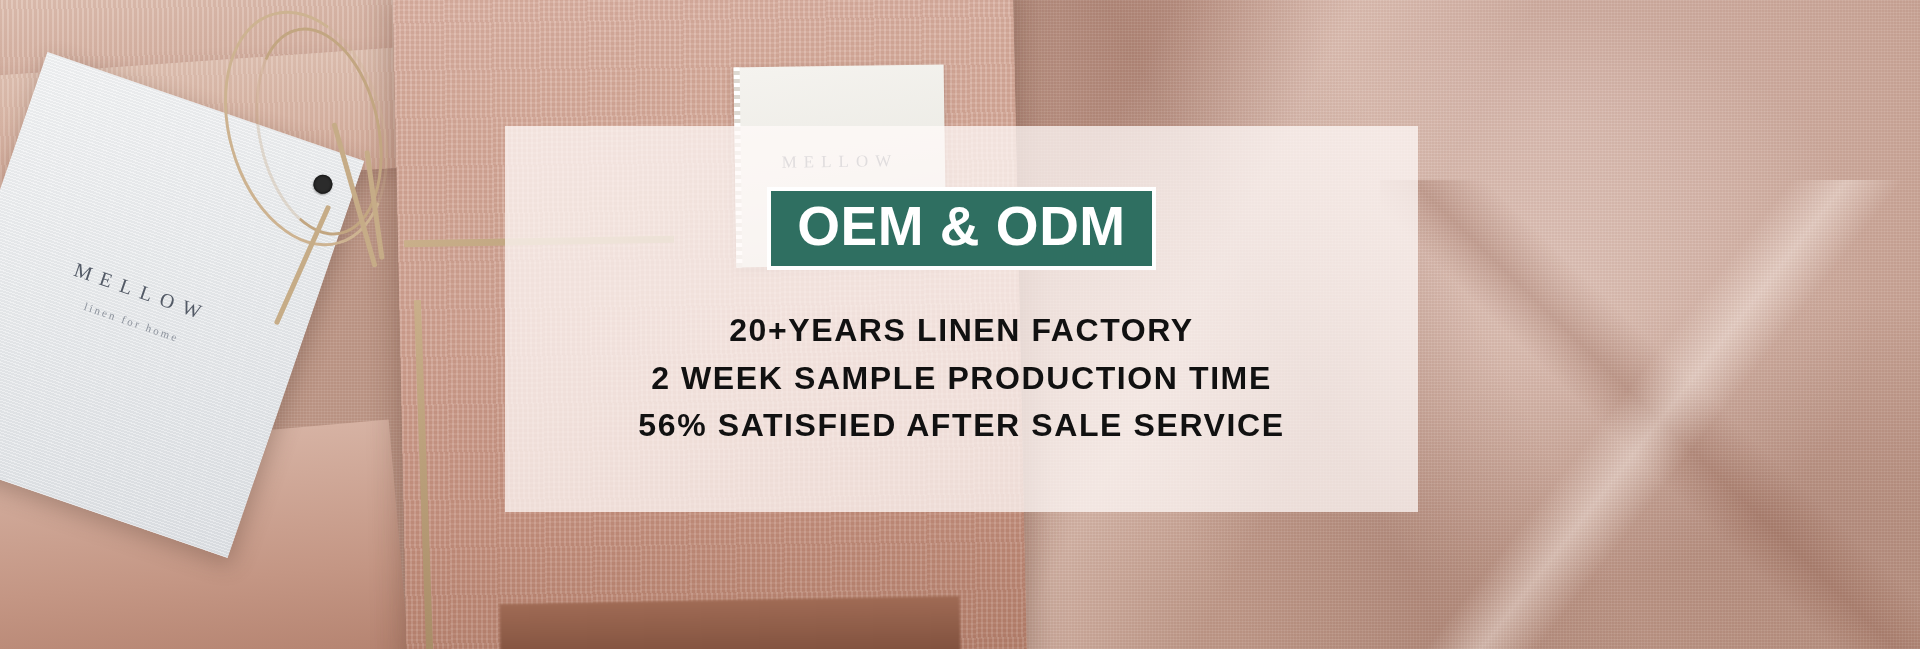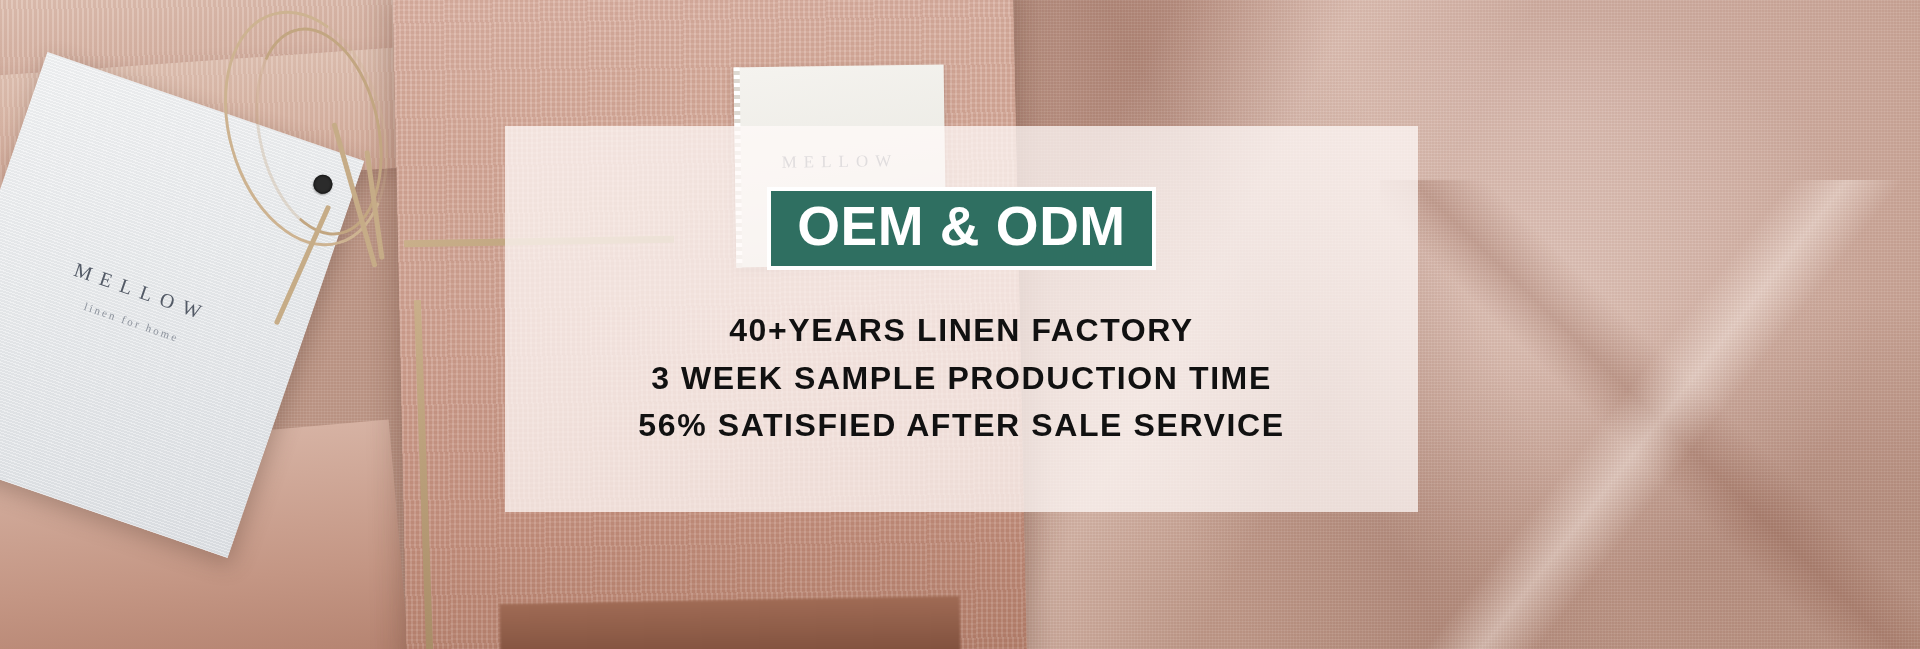--- a/index.html
+++ b/index.html
@@ -376,20 +376,20 @@
 
   <div class="overlay-panel"></div>
 
   <div class="content">
 
     <div class="headline-box">
       <span class="headline-text">OEM &amp; ODM</span>
     </div>
 
     <div class="bullets">
-      <div class="bullet">40+YEARS LINEN FACTORY</div>
-      <div class="bullet">3 WEEK SAMPLE PRODUCTION TIME</div>
+      <div class="bullet">20+YEARS LINEN FACTORY</div>
+      <div class="bullet">2 WEEK SAMPLE PRODUCTION TIME</div>
       <div class="bullet">56% SATISFIED AFTER SALE SERVICE</div>
     </div>
 
   </div>
 
 </div>
 
 </body></html>

